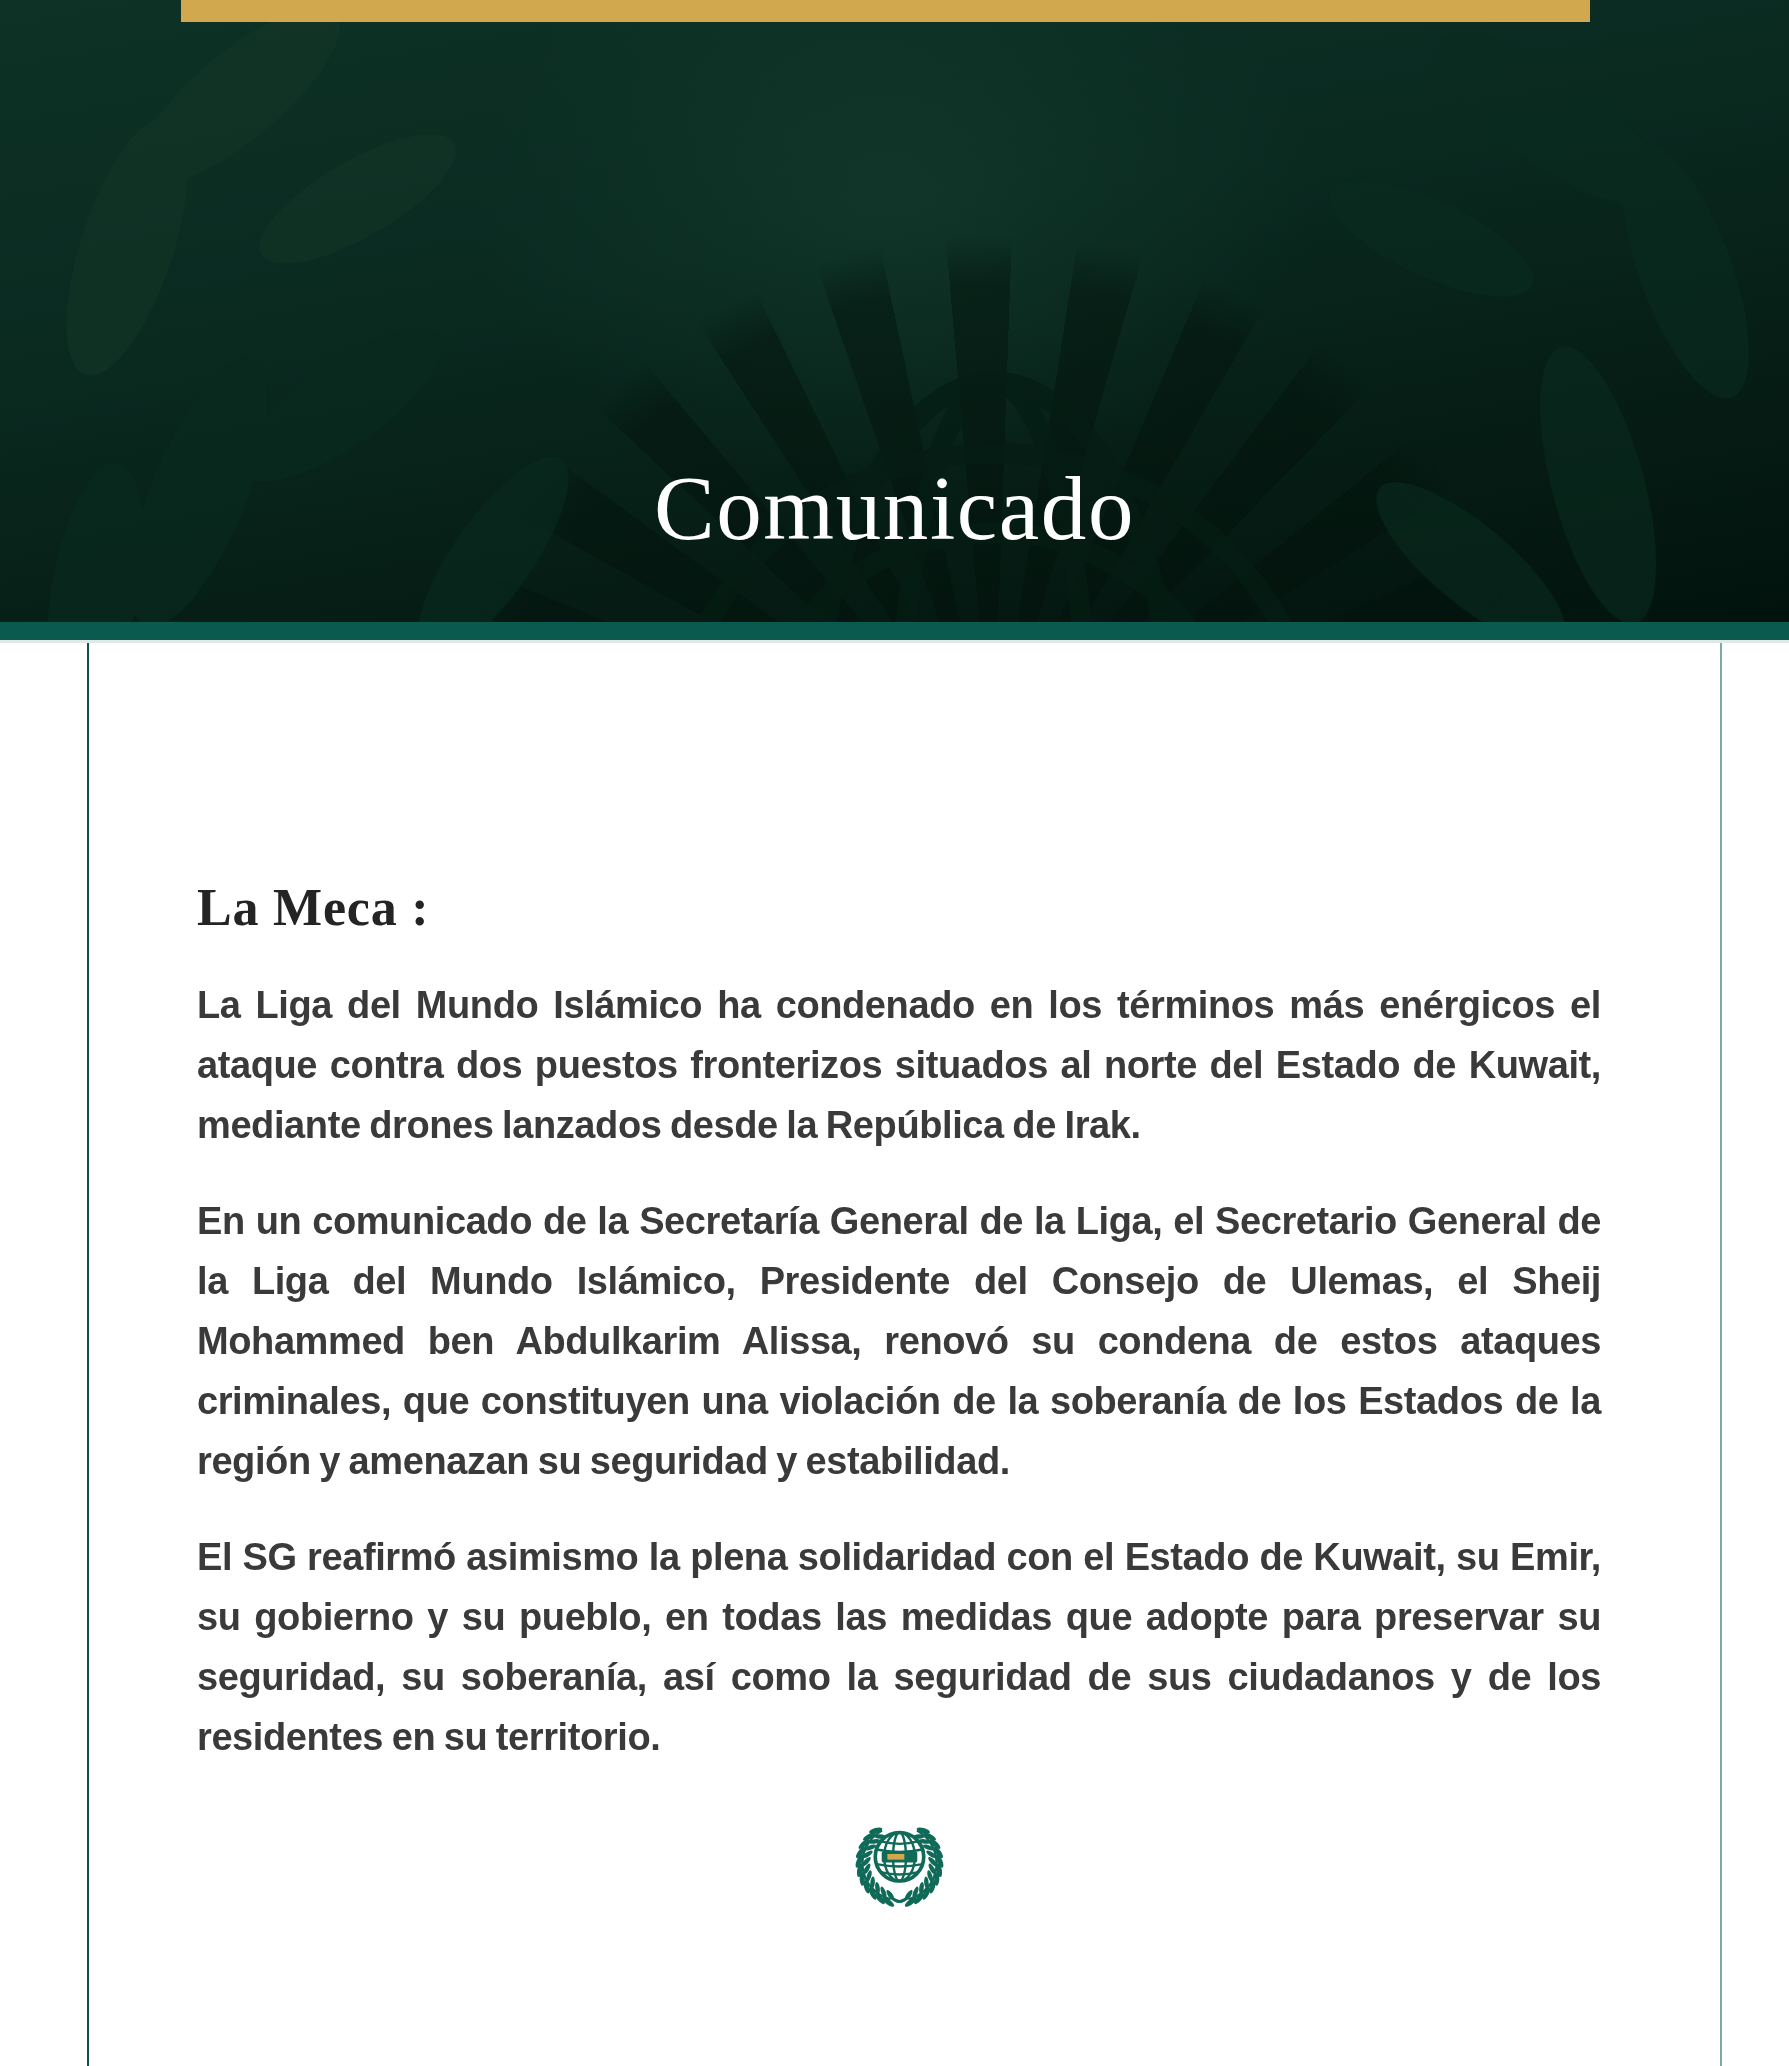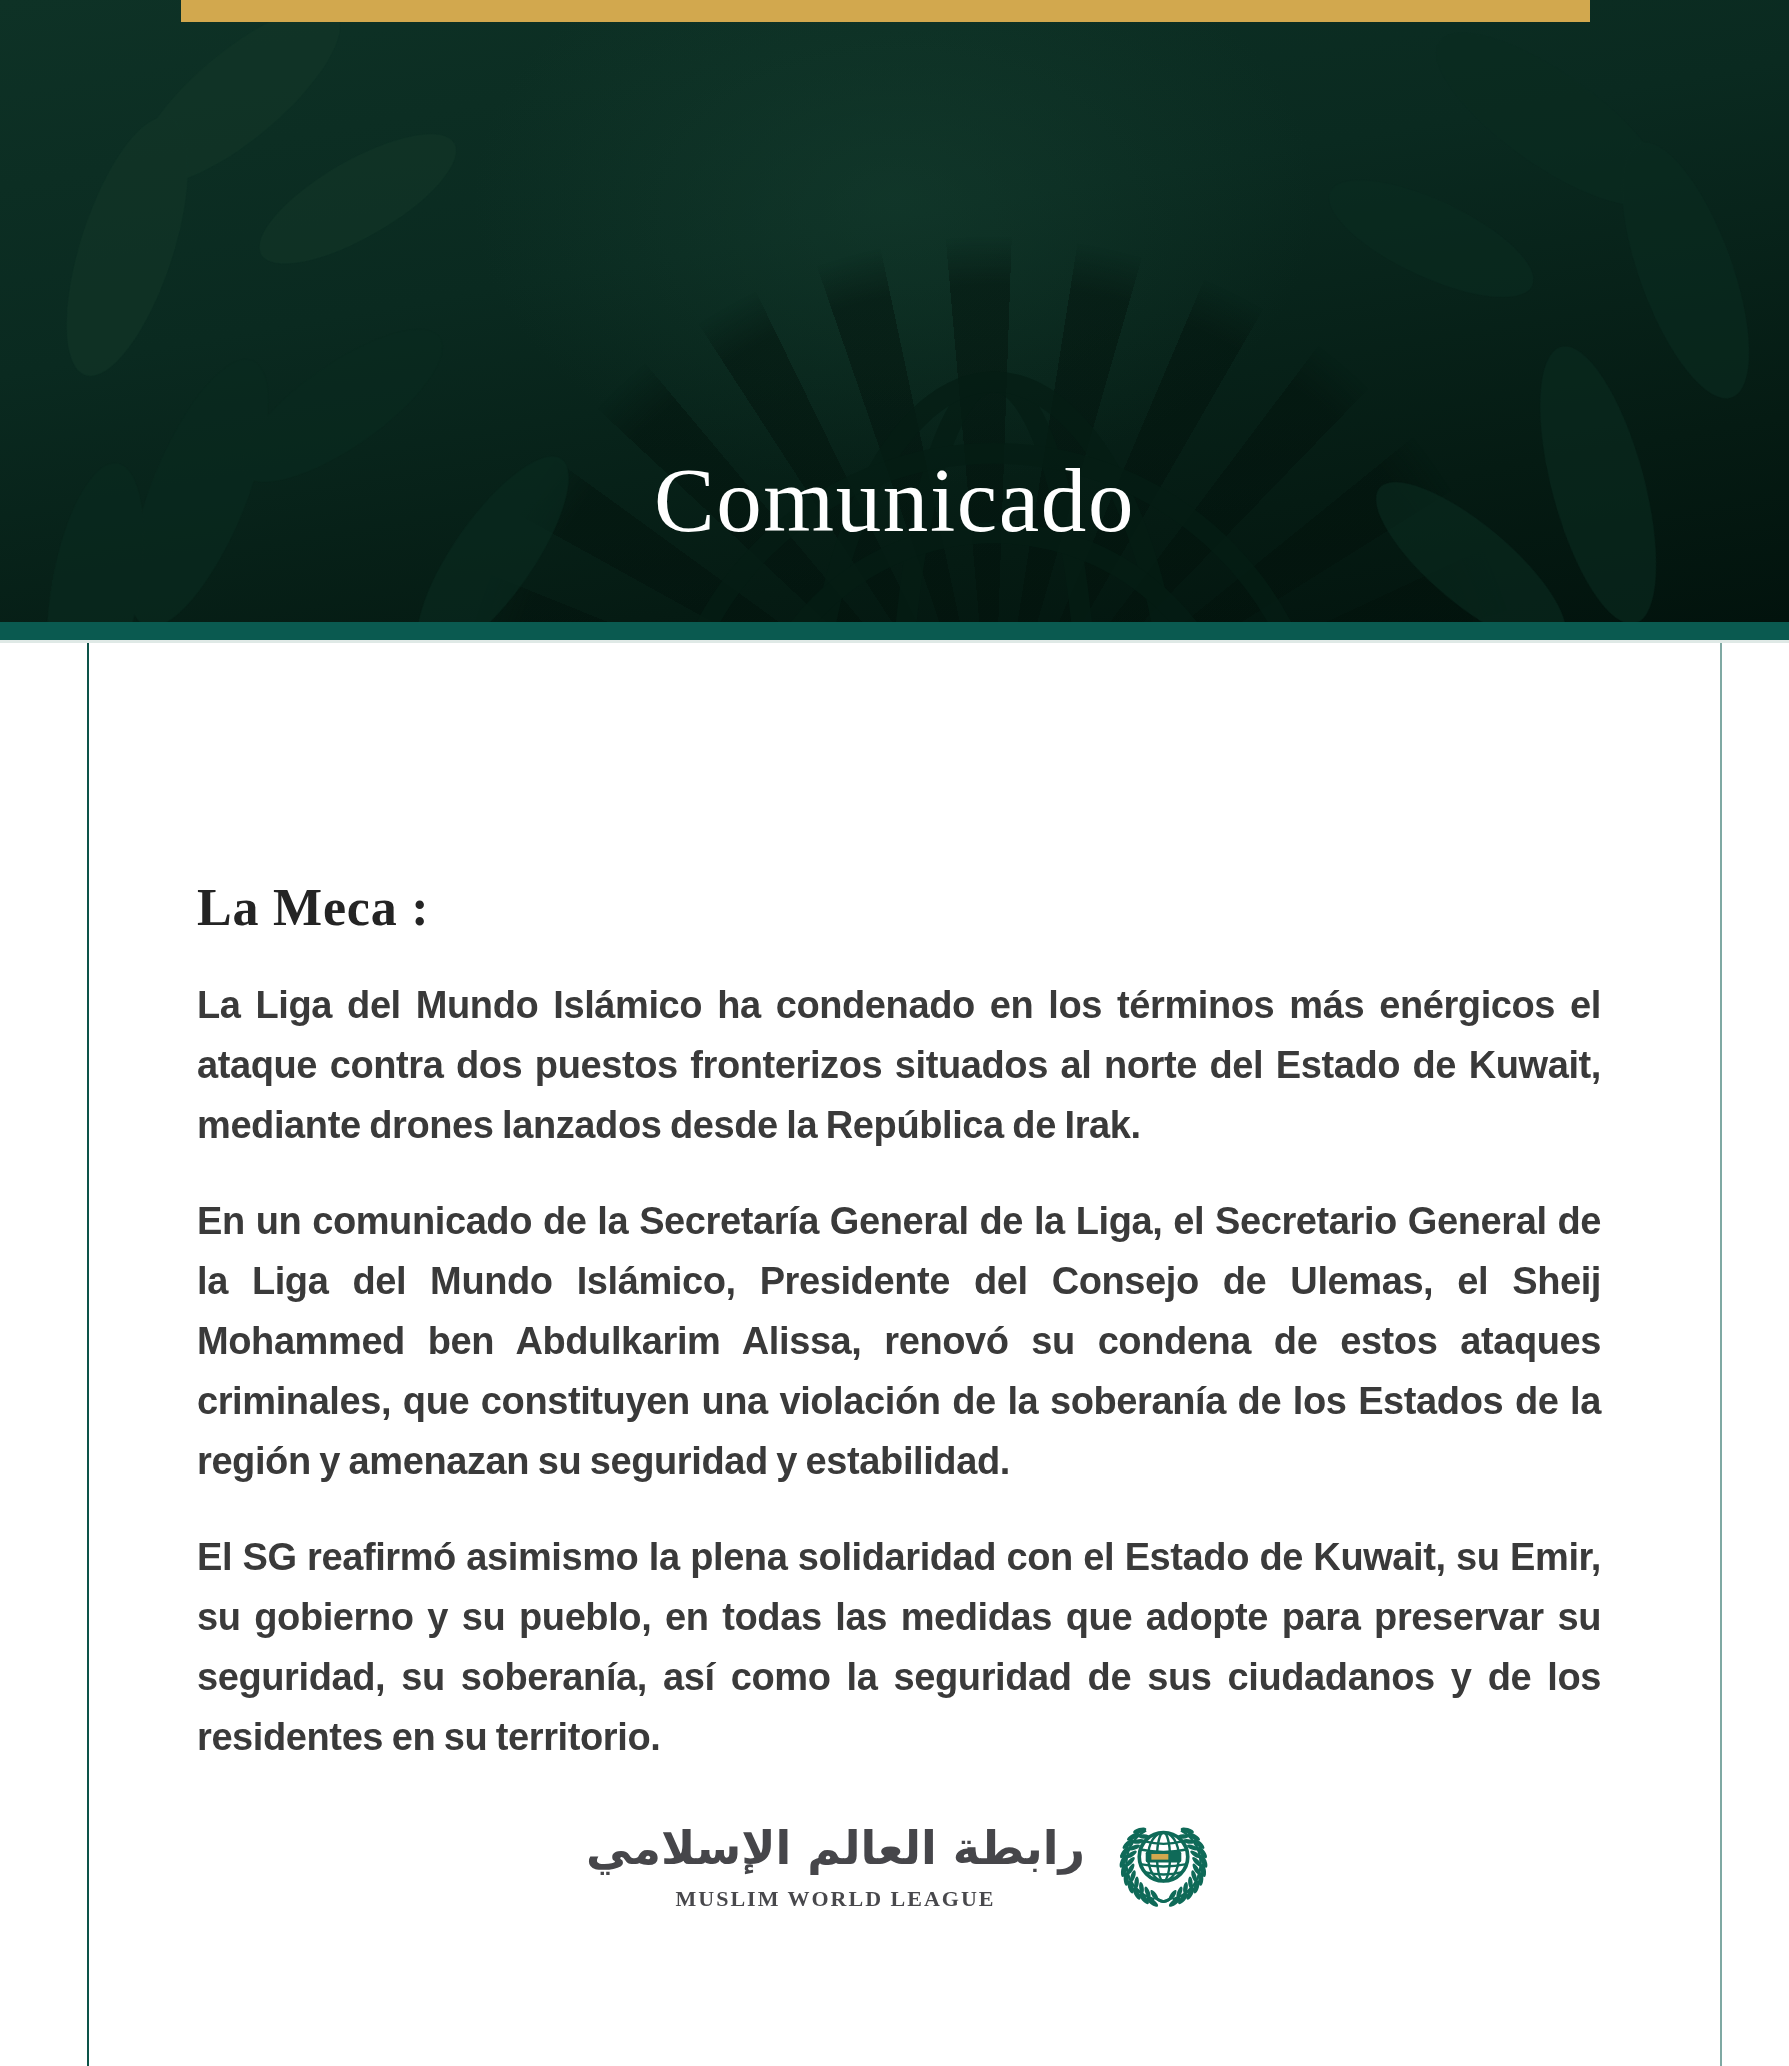--- a/index.html
+++ b/index.html
@@ -22,21 +22,21 @@
        rgba(3,18,12,0) 0deg 7deg, rgba(3,18,12,.45) 7deg 14deg);
     -webkit-mask:radial-gradient(circle at 55.5% 125%, #000 0 493px, transparent 541px);
             mask:radial-gradient(circle at 55.5% 125%, #000 0 493px, transparent 541px);
   }
   .banner-art{position:absolute;inset:0;}
   .gold-bar{
     position:absolute;top:0;left:181px;width:1409px;height:22px;
     background:#d2a84e;
   }
   .banner-title{
-    position:absolute;left:0;right:0;top:455px;margin:0;
+    position:absolute;left:0;right:0;top:455px;margin:8px;
     text-align:center;
     font-family:"Liberation Serif",serif;font-weight:400;
     font-size:91px;line-height:1;color:#ffffff;letter-spacing:1.6px;
   }
 
   
   .teal-divider{width:100%;height:18.3px;background:#0a5a50;}
   .divider-glow{width:100%;height:2.4px;background:#dfe9e6;}
 
   
@@ -132,24 +132,20 @@
 
   <h2 class="dateline">La Meca :</h2>
 
   <div class="article">
     <p>La Liga del Mundo Islámico ha condenado en los términos más enérgicos el ataque contra dos puestos fronterizos situados al norte del Estado de Kuwait, mediante drones lanzados desde la República de Irak.</p>
     <p>En un comunicado de la Secretaría General de la Liga, el Secretario General de la Liga del Mundo Islámico, Presidente del Consejo de Ulemas, el Sheij Mohammed ben Abdulkarim Alissa, renovó su condena de estos ataques criminales, que constituyen una violación de la soberanía de los Estados de la región y amenazan su seguridad y estabilidad.</p>
     <p>El SG reafirmó asimismo la plena solidaridad con el Estado de Kuwait, su Emir, su gobierno y su pueblo, en todas las medidas que adopte para preservar su seguridad, su soberanía, así como la seguridad de sus ciudadanos y de los residentes en su territorio.</p>
   </div>
 
   <div class="logo-block">
-    <div class="logo-text">
-      <div class="logo-arabic">رابطة العالم الإسلامي</div>
-      <div class="logo-latin">MUSLIM WORLD LEAGUE</div>
-    </div>
     <div class="logo-emblem">
       <svg viewBox="0 0 120 132" width="97" height="107" aria-hidden="true">
         <g stroke="#0f6a58" fill="none">
           <circle cx="60" cy="54" r="30" stroke-width="4.5"></circle>
           <ellipse cx="60" cy="54" rx="19" ry="30" stroke-width="3"></ellipse>
           <ellipse cx="60" cy="54" rx="8" ry="30" stroke-width="3"></ellipse>
           <path d="M36.8 35 Q60 41 83.2 35" stroke-width="3"></path>
           <path d="M31.4 45 Q60 51 88.6 45" stroke-width="3"></path>
           <path d="M31.4 63 Q60 69 88.6 63" stroke-width="3"></path>
           <path d="M36.8 73 Q60 79 83.2 73" stroke-width="3"></path>

